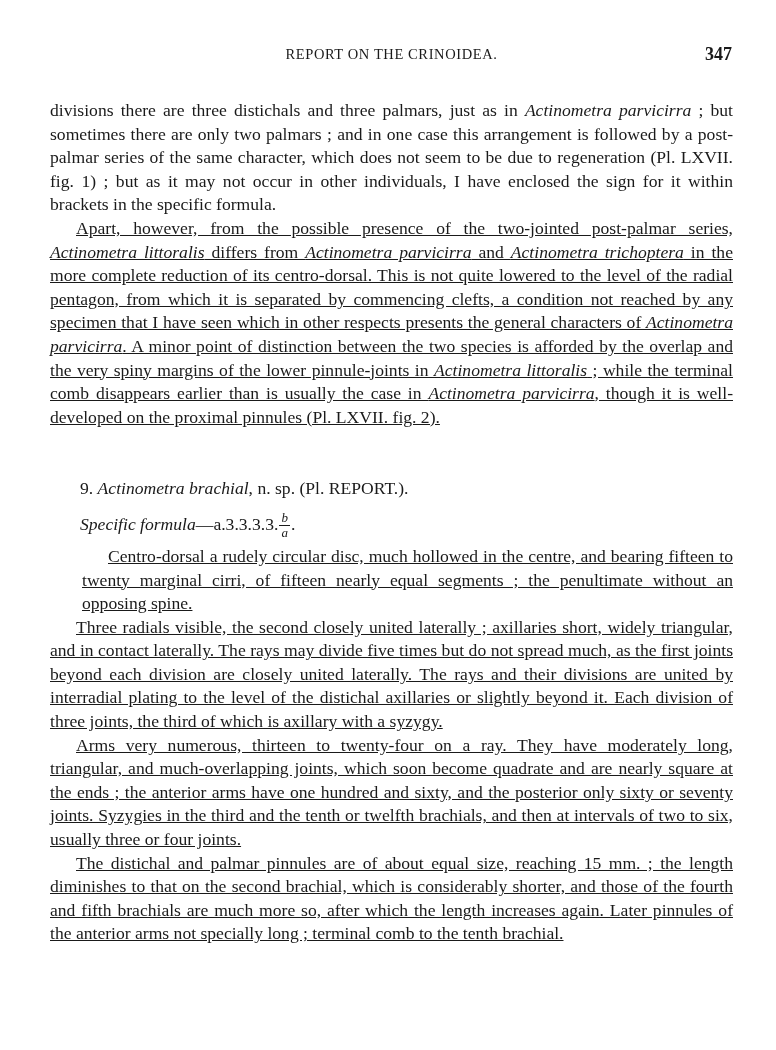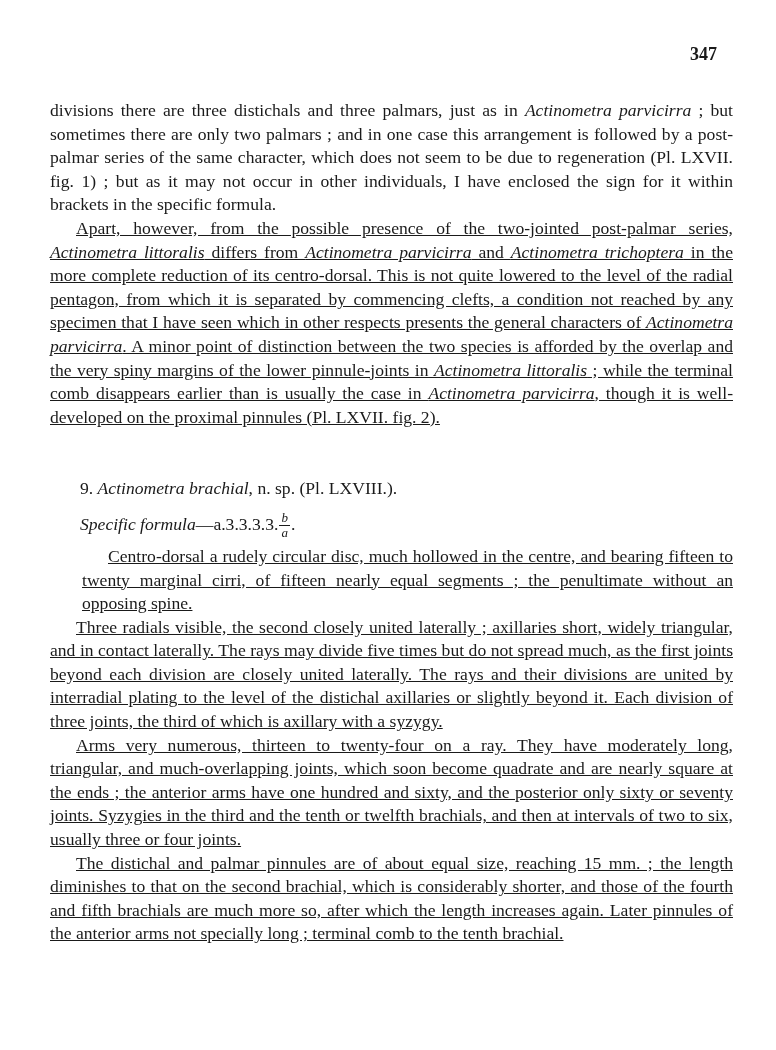--- a/index.html
+++ b/index.html
@@ -1,46 +1,47 @@
 <!DOCTYPE html>
 <html><head>
 <meta charset="utf-8">
 <style>
   html, body { margin: 0; padding: 0; background: #ffffff; }
   body { width: 776px; height: 1050px; position: relative; overflow: hidden; color: #1a1a1a;
          font-family: "Liberation Serif", "DejaVu Serif", serif; }
   .page { position: absolute; left: 50px; top: 0; width: 683px; }
   .header { position: absolute; top: 44px; left: 0; width: 683px; height: 22px; }
   .running-title { position: absolute; left: 0; right: 0; text-align: center; font-size: 14.5px; letter-spacing: 0.6px; top: 2px; }
-  .page-number { position: absolute; right: 16px; top: 0; font-size: 18px; font-weight: bold; }
+  .page-number { position: absolute; right: 1px; top: 0; font-size: 18px; font-weight: bold; }
   .body { position: absolute; top: 99px; left: 0; width: 683px; font-size: 17.6px; line-height: 23.6px; }
   p { margin: 0; text-align: justify; }
   p.indent { text-indent: 26px; text-decoration: underline; }
   i { font-style: italic; }
   .heading { margin-top: 48px; padding-left: 30px; }
   .formula { padding-left: 30px; margin-top: 6px; height: 34px; line-height: 34px; }
   .frac { display: inline-block; vertical-align: middle; text-align: center; font-style: italic; font-size: 13px; line-height: 14px; margin: 0 1px; }
   .frac .num { display: block; border-bottom: 1px solid #1a1a1a; padding: 0 2px; }
   .frac .den { display: block; padding: 0 2px; }
   .sp { margin-top: 4px; margin-left: 32px; }
 </style>
 </head>
 <body>
 
 <div class="page">
   <div class="header">
+    <div class="running-title">REPORT ON THE CRINOIDEA.</div>
     <div class="page-number">347</div>
   </div>
 
   <div class="body">
     <p><span>divisions there are three distichals and three palmars, just as in </span><i>Actinometra parvicirra</i><span> ; but sometimes there are only two palmars ; and in one case this arrangement is followed by a post-palmar series of the same character, which does not seem to be due to regeneration (Pl. LXVII. fig. 1) ; but as it may not occur in other individuals, I have enclosed the sign for it within brackets in the specific formula.</span></p>
 
     <p class="indent"><span>Apart, however, from the possible presence of the two-jointed post-palmar series, </span><i>Actinometra littoralis</i><span> differs from </span><i>Actinometra parvicirra</i><span> and </span><i>Actinometra trichoptera</i><span> in the more complete reduction of its centro-dorsal.  This is not quite lowered to the level of the radial pentagon, from which it is separated by commencing clefts, a condition not reached by any specimen that I have seen which in other respects presents the general characters of </span><i>Actinometra parvicirra</i><span>.  A minor point of distinction between the two species is afforded by the overlap and the very spiny margins of the lower pinnule-joints in </span><i>Actinometra littoralis</i><span> ; while the terminal comb disappears earlier than is usually the case in </span><i>Actinometra parvicirra</i><span>, though it is well-developed on the proximal pinnules (Pl. LXVII. fig. 2).</span></p>
 
-    <p class="heading"><span>9. </span><i>Actinometra brachial</i><span>, n. sp. (Pl. LXVIII.).</span></p>
+    <p class="heading"><span>9. </span><i>Actinometra brachial</i><span>, n. sp. (Pl. REPORT.).</span></p>
 
     <p class="formula"><i>Specific formula</i><span>—a.3.3.3.3.</span><span class="frac"><span class="num">b</span><span class="den">a</span></span><span>.</span></p>
 
     <p class="indent sp">Centro-dorsal a rudely circular disc, much hollowed in the centre, and bearing fifteen to twenty marginal cirri, of fifteen nearly equal segments ; the penultimate without an opposing spine.</p>
     <p class="indent">Three radials visible, the second closely united laterally ; axillaries short, widely triangular, and in contact laterally.  The rays may divide five times but do not spread much, as the first joints beyond each division are closely united laterally.  The rays and their divisions are united by interradial plating to the level of the distichal axillaries or slightly beyond it.  Each division of three joints, the third of which is axillary with a syzygy.</p>
     <p class="indent">Arms very numerous, thirteen to twenty-four on a ray.  They have moderately long, triangular, and much-overlapping joints, which soon become quadrate and are nearly square at the ends ; the anterior arms have one hundred and sixty, and the posterior only sixty or seventy joints.  Syzygies in the third and the tenth or twelfth brachials, and then at intervals of two to six, usually three or four joints.</p>
     <p class="indent">The distichal and palmar pinnules are of about equal size, reaching 15 mm. ; the length diminishes to that on the second brachial, which is considerably shorter, and those of the fourth and fifth brachials are much more so, after which the length increases again.  Later pinnules of the anterior arms not specially long ; terminal comb to the tenth brachial.</p>
   </div>
 </div>
 

